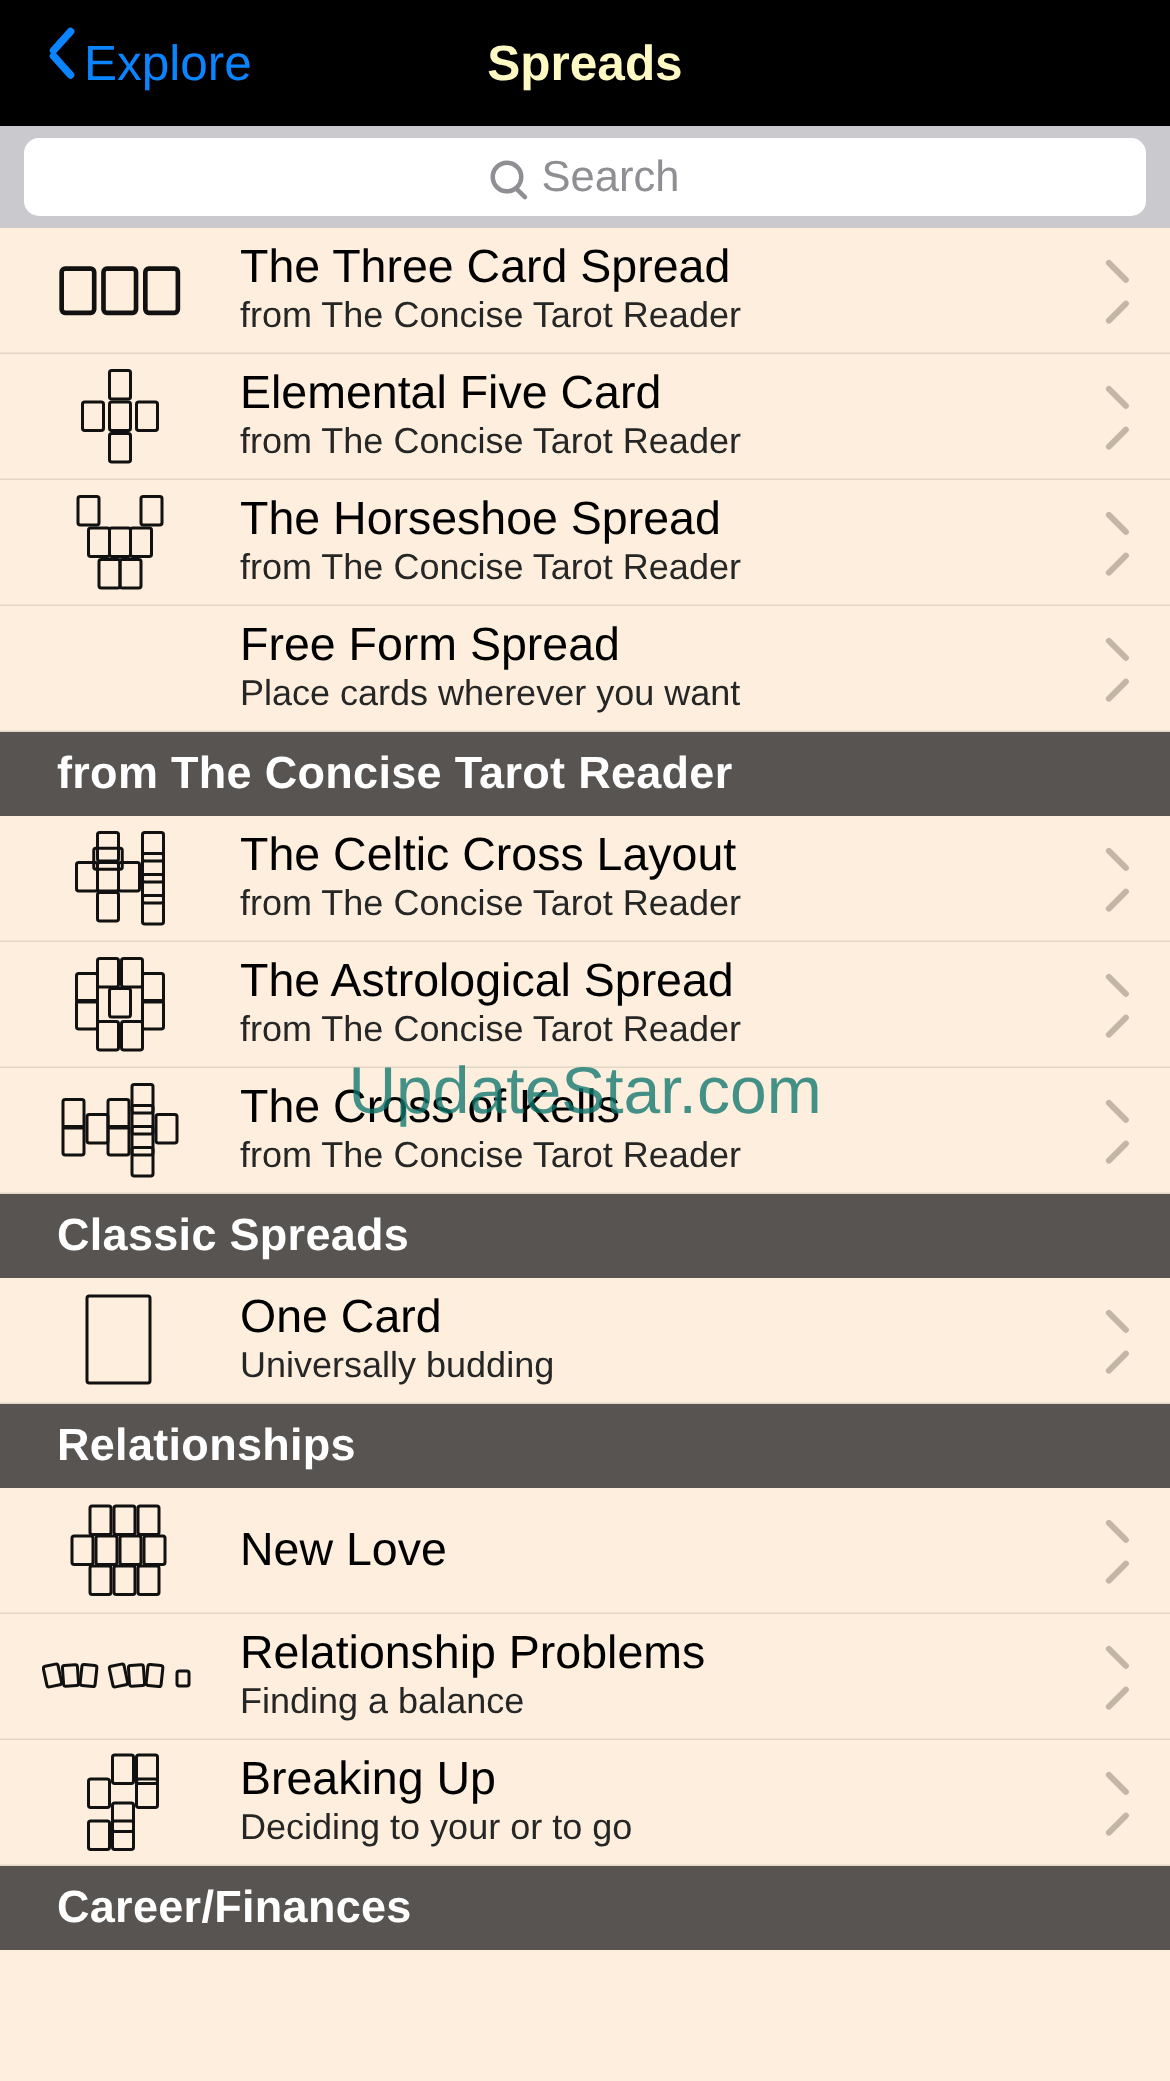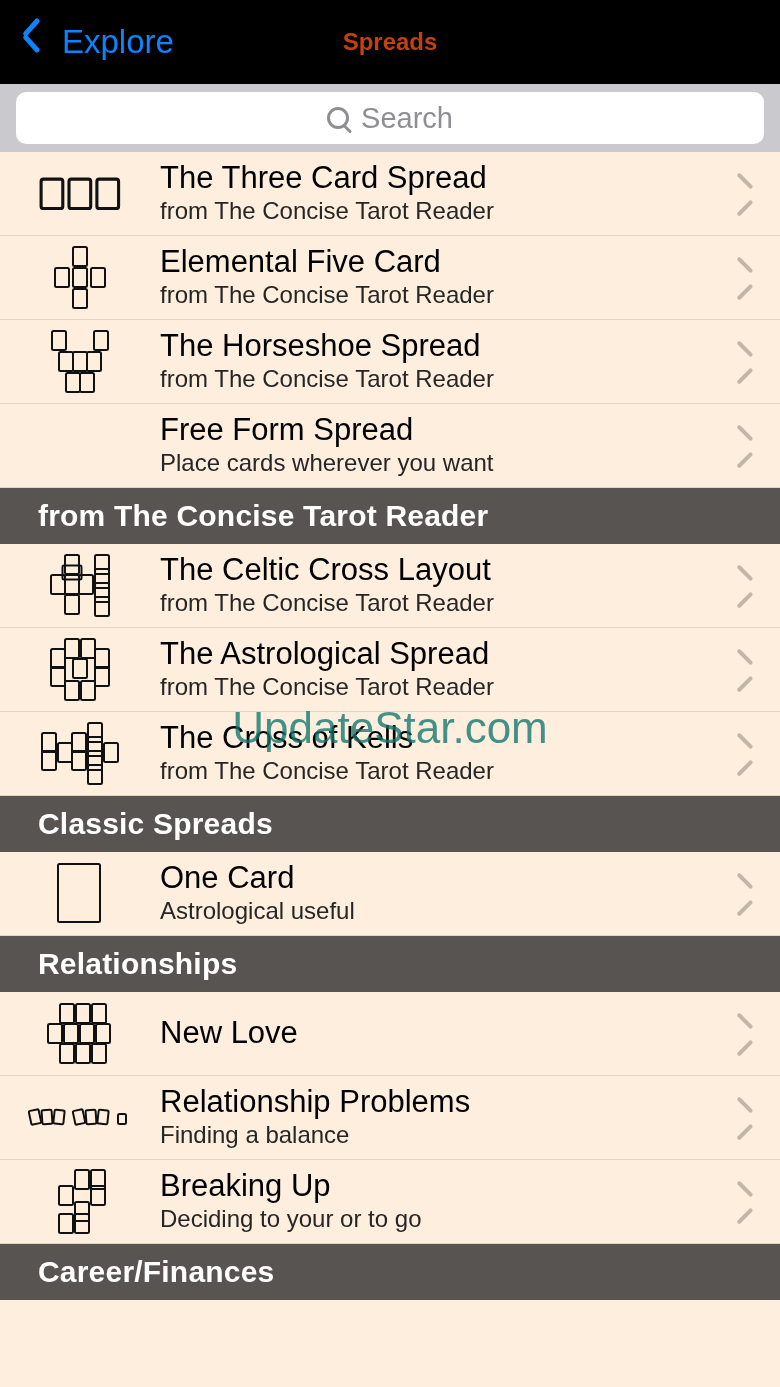--- a/index.html
+++ b/index.html
@@ -15,22 +15,22 @@
   .navbar {
     position: relative;
     height: 84px;
     background: #000000;
     display: flex;
     align-items: center;
   }
   .back-btn {
     display: flex;
     align-items: center;
-    gap: 18px;
-    padding-left: 22px;
+    gap: 2px;
+    padding-left: 32px;
     cursor: pointer;
   }
   .chev-left {
     width: 22px; height: 38px;
     position: relative;
   }
   .chev-left::before,
   .chev-left::after {
     content: "";
     position: absolute;
@@ -44,22 +44,22 @@
   .chev-left::after  { top: 10px; transform: rotate(48deg);  transform-origin: left center; }
   .back-label {
     color: #0a84ff;
     font-size: 33px;
     font-weight: 400;
   }
   .nav-title {
     position: absolute;
     left: 0; right: 0;
     text-align: center;
-    color: #c2410c;
-    font-size: 24px;
+    color: #fef9c3;
+    font-size: 33px;
     font-weight: bold;
     pointer-events: none;
   }
 
   
   .search-bar {
     height: 68px;
     background: #c9c9ce;
     display: flex;
     align-items: center;
@@ -315,21 +315,21 @@
     </div>
     <div class="section-header">Classic Spreads</div>
     <div class="row">
       <div class="thumb">
         <svg width="48" height="64" viewBox="0 0 48 64">
           <rect x="2" y="2" width="42" height="58" rx="1.5" fill="none" stroke="#111" stroke-width="2"></rect>
         </svg>
       </div>
       <div class="row-text">
         <div class="row-title">One Card</div>
-        <div class="row-sub">Astrological useful</div>
+        <div class="row-sub">Universally budding</div>
       </div>
       <div class="chev-right"></div>
     </div>
     <div class="section-header">Relationships</div>
     <div class="row">
       <div class="thumb">
         <svg width="68" height="63" viewBox="0 0 68 63">
           <rect x="14" y="2" width="14" height="19" rx="1.5" fill="none" stroke="#111" stroke-width="2"></rect>
           <rect x="30" y="2" width="14" height="19" rx="1.5" fill="none" stroke="#111" stroke-width="2"></rect>
           <rect x="46" y="2" width="14" height="19" rx="1.5" fill="none" stroke="#111" stroke-width="2"></rect>

